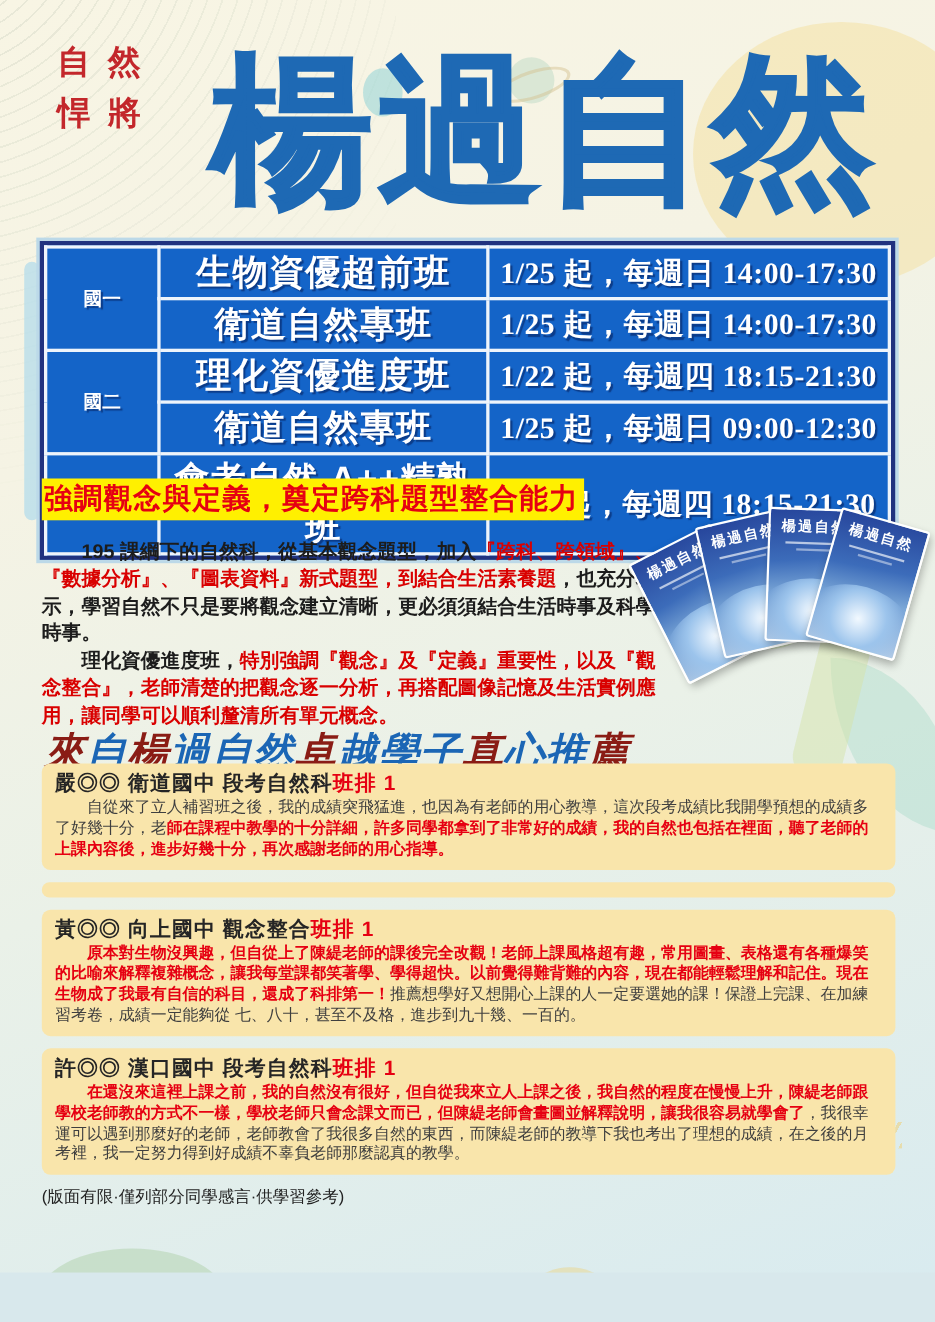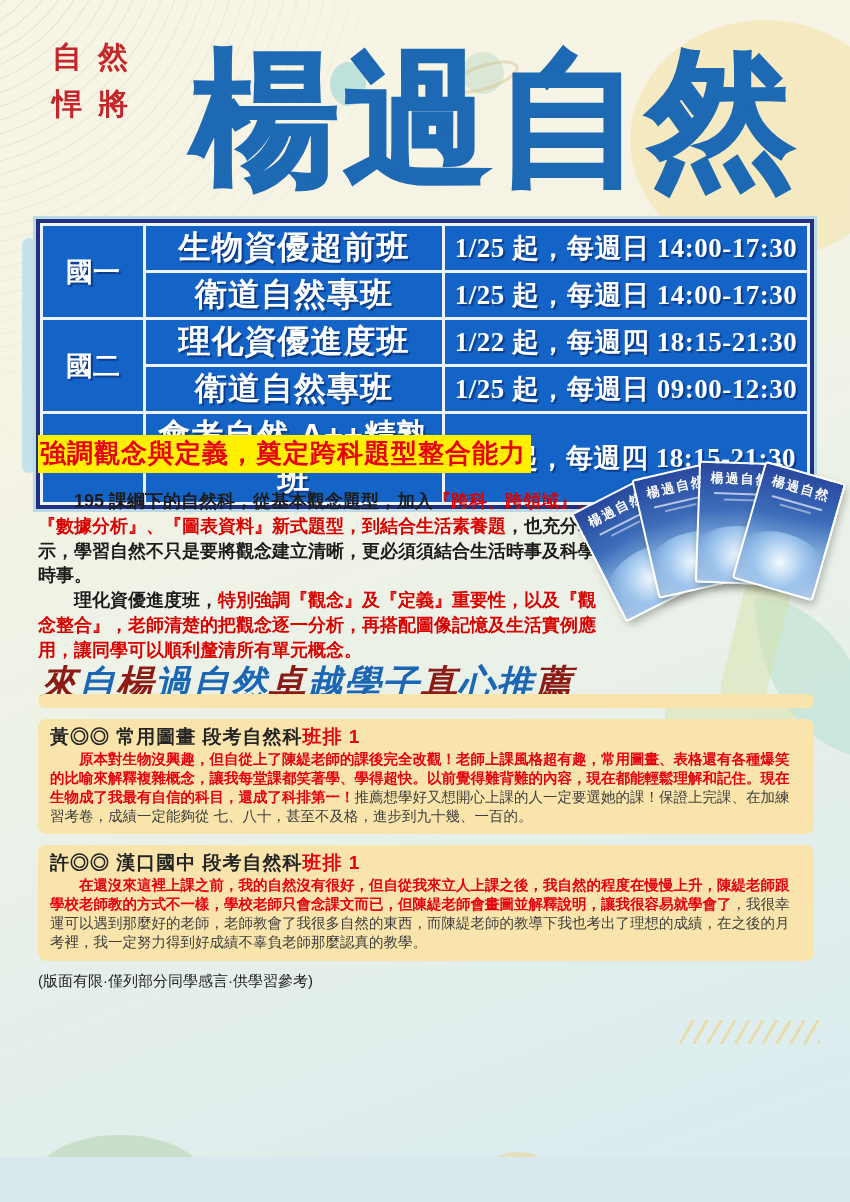--- a/index.html
+++ b/index.html
@@ -30,21 +30,21 @@
     font-size:30px;font-weight:bold;line-height:1.55;letter-spacing:16px;}
   .main-title{position:absolute;left:158px;top:42px;width:676px;text-align:center;
     color:#1e69b4;font-weight:900;font-size:146px;line-height:1.05;letter-spacing:6px;
     -webkit-text-stroke:3px #1e69b4;}
   
   .sched-wrap{position:absolute;left:36px;top:219px;width:778px;background:#1464c8;
     border:4px solid #20327f;outline:3px solid #bcd9e8;box-sizing:border-box;}
   table.sched{width:100%;border-collapse:collapse;table-layout:fixed;}
   table.sched td{border:3px solid #eef4fb;height:41px;text-align:center;vertical-align:middle;
     color:#fff;font-weight:bold;text-shadow:2px 2px 1px rgba(0,10,60,.45);padding:0 4px;}
-  td.grade{width:92px;font-size:27px;font-family:Liberation Mono, monospace;}
+  td.grade{width:92px;font-size:17px;font-family:Liberation Mono, monospace;}
   td.cname{width:288px;font-size:32px;letter-spacing:1px;}
   td.ctime{font-size:27px;font-family:"Liberation Serif",serif;letter-spacing:0.5px;}
   
   .headline{position:absolute;left:38px;top:435px;background:#fff000;color:#e60012;
     font-size:26px;font-weight:bold;padding:1px 5px 2px 2px;letter-spacing:1px;white-space:nowrap;}
   .intro{position:absolute;left:38px;top:489px;width:562px;font-size:18px;line-height:1.38;
     color:#1c1c1c;font-weight:600;}
   .intro p{margin:0;text-indent:2em;}
   .seg-black{}
   .seg-red{color:#d90000;}
@@ -161,27 +161,33 @@
       <div class="bl"></div>
       <div class="bl2"></div>
       <div class="globe"></div>
     </div>
   </div>
 
   <div class="rec-heading"><span class="seg-maroon">來</span><span class="seg-blue">自</span><span class="seg-maroon">楊</span><span class="seg-blue">過自然</span><span class="seg-maroon">卓</span><span class="seg-blue">越學子</span><span class="seg-maroon">真</span><span class="seg-blue">心推</span><span class="seg-maroon">薦</span></div>
 
   <div class="cards">
 
-
-    <div class="card">
-    </div>
-
     <div class="card">
       <div class="card-h">
-        <span>黃◎◎  常用圖畫  段考自然科</span><span class="rank">班排 1</span>
+        <span>嚴◎◎  衛道國中  段考自然科</span><span class="rank">班排 1</span>
+      </div>
+      <div class="card-b"><span class="seg-black">自從來了立人補習班之後，我的成績突飛猛進，也因為有老師的用心教導，這次段考成績比我開學預想的成績多了好幾十分，老</span><span class="seg-red">師在課程中教學的十分詳細，許多同學都拿到了非常好的成績，我的自然也包括在裡面，聽了老師的上課內容後，進步好幾十分，再次感謝老師的用心指導。</span></div>
+    </div>
+
+    <div class="card">
+    </div>
+
+    <div class="card">
+      <div class="card-h">
+        <span>黃◎◎  向上國中  觀念整合</span><span class="rank">班排 1</span>
       </div>
       <div class="card-b"><span class="seg-red">原本對生物沒興趣，但自從上了陳緹老師的課後完全改觀！老師上課風格超有趣，常用圖畫、表格還有各種爆笑的比喻來解釋複雜概念，讓我每堂課都笑著學、學得超快。以前覺得難背難的內容，現在都能輕鬆理解和記住。現在生物成了我最有自信的科目，還成了科排第一！</span><span class="seg-black">推薦想學好又想開心上課的人一定要選她的課！保證上完課、在加練習考卷，成績一定能夠從 七、八十，甚至不及格，進步到九十幾、一百的。</span></div>
     </div>
 
     <div class="card">
       <div class="card-h">
         <span>許◎◎  漢口國中  段考自然科</span><span class="rank">班排 1</span>
       </div>
       <div class="card-b"><span class="seg-red">在還沒來這裡上課之前，我的自然沒有很好，但自從我來立人上課之後，我自然的程度在慢慢上升，陳緹老師跟學校老師教的方式不一樣，學校老師只會念課文而已，但陳緹老師會畫圖並解釋說明，讓我很容易就學會了</span><span class="seg-black">，我很幸運可以遇到那麼好的老師，老師教會了我很多自然的東西，而陳緹老師的教導下我也考出了理想的成績，在之後的月考裡，我一定努力得到好成績不辜負老師那麼認真的教學。</span></div>
     </div>

